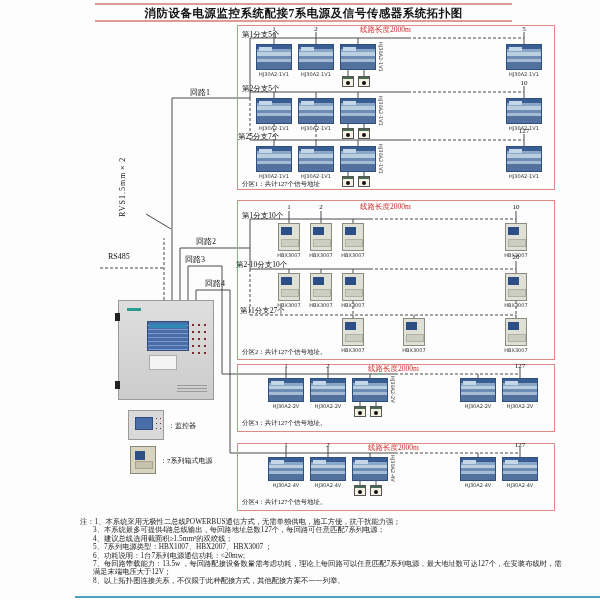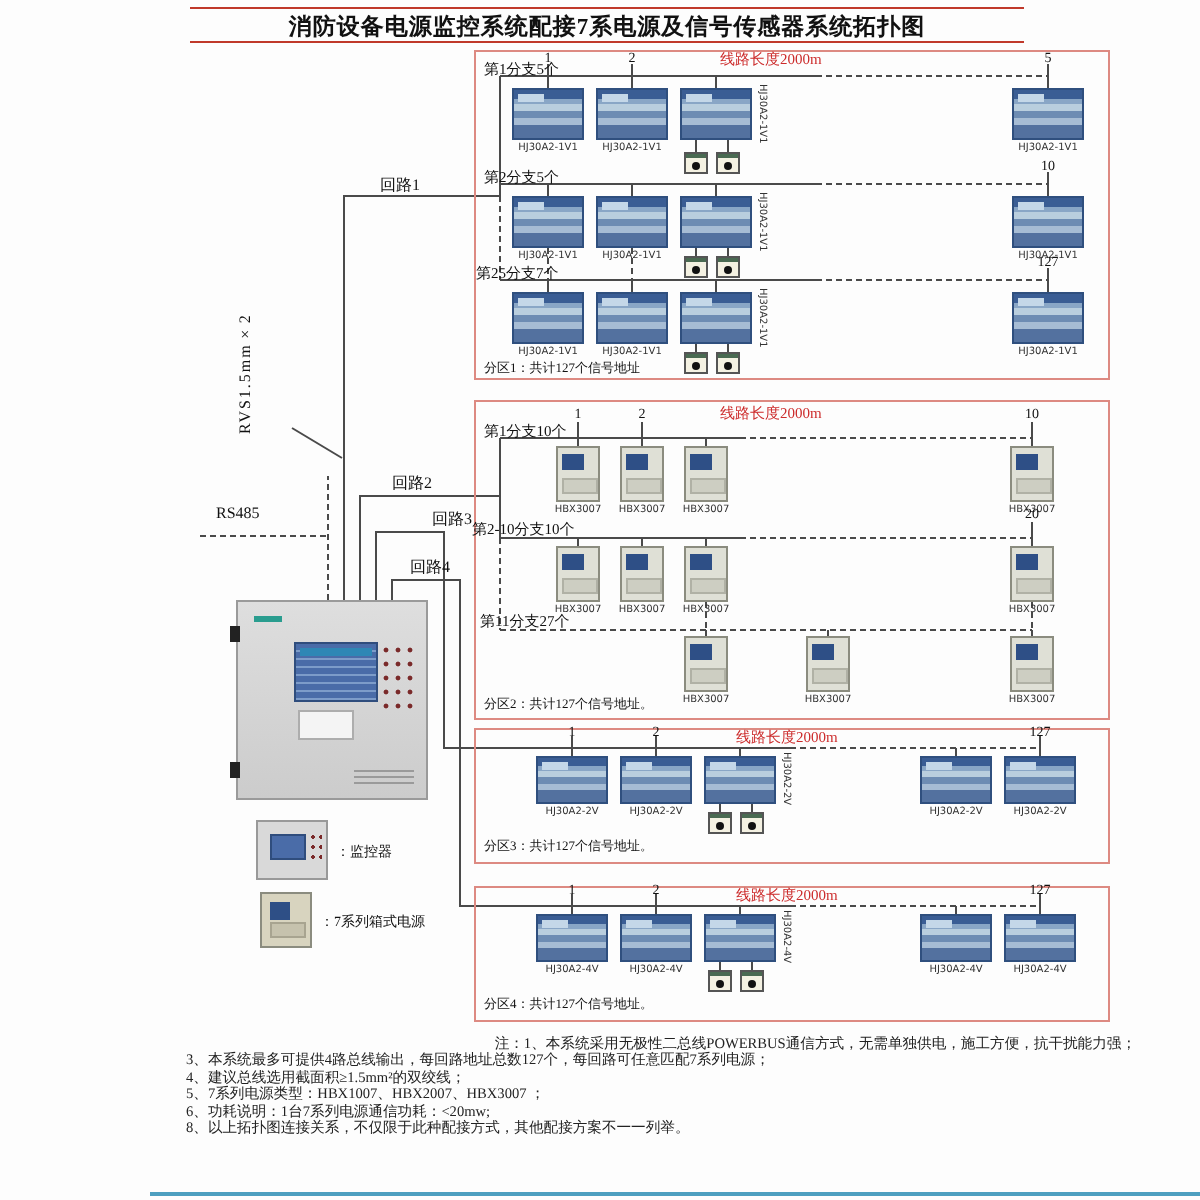--- a/index.html
+++ b/index.html
@@ -47,21 +47,21 @@
   .lg-mon{position:absolute;left:128px;top:410px;width:36px;height:30px;background:#d9d9d9;border:1px solid #999;box-sizing:border-box;z-index:3;}
   .lg-mon::before{content:"";position:absolute;left:6px;top:6px;width:16px;height:11px;background:#4a6ca8;border:1px solid #2f4d7d;}
   .lg-mon::after{content:"";position:absolute;left:26px;top:6px;width:6px;height:14px;
           background:radial-gradient(circle at 1.5px 1.5px,#7a2a2a .8px,transparent 1px);background-size:4px 5px;}
   .lg-pwr{position:absolute;left:130px;top:446px;width:26px;height:28px;background:#d8d4bf;border:1px solid #8b8c7f;box-sizing:border-box;z-index:3;}
   .lg-pwr::before{content:"";position:absolute;left:4px;top:4px;width:10px;height:9px;background:#2e4f86;}
   .lg-pwr::after{content:"";position:absolute;left:4px;bottom:4px;width:16px;height:6px;background:#c6c2ad;border:1px solid #a8a490;}
   .lglbl{position:absolute;font-size:7px;white-space:nowrap;z-index:4;text-align:center;}
   .notes{position:absolute;left:80px;top:518px;width:488px;font-size:7.3px;line-height:8.4px;
          color:#222;z-index:4;padding-left:13px;box-sizing:border-box;}
-  .note.first{text-indent:-13px;text-align:right;}
+  .note.first{text-indent:-13px;}
 </style>
 </head>
 <body>
 
 <div class="canvas">
 
   <svg class="wires" width="600" height="600">
     <g stroke="#c0392b" stroke-width="1" fill="none">
       <path d="M95,4 H512"></path>
         <path d="M95,21 H512"></path>
@@ -143,21 +143,21 @@
         <path d="M250,315 H516"></path>
       <path d="M395,374 H520"></path>
       <path d="M395,453 H520"></path>
     </g>
   </svg>
 
   <div class="title">消防设备电源监控系统配接7系电源及信号传感器系统拓扑图</div>
 
   <div class="looplbl" style="left:190px;top:87px">回路1</div>
   <div class="looplbl" style="left:196px;top:236px">回路2</div>
-  <div class="looplbl" style="left:216px;top:254px">回路3</div>
+  <div class="looplbl" style="left:185px;top:254px">回路3</div>
   <div class="looplbl" style="left:205px;top:278px">回路4</div>
   <div class="rs485" style="left:108px;top:252px">RS485</div>
   <div class="rvs" style="left:118px;top:145px;height:72px">RVS1.5mm×2</div>
 
   <div class="monitor">
     <div class="m-logo"></div>
     <div class="m-screen"></div>
     <div class="m-leds"></div>
     <div class="m-slot"></div>
     <div class="m-text"></div>
@@ -287,16 +287,17 @@
   <div class="sensor" style="left:354px;top:485px"></div>
   <div class="sensor" style="left:370px;top:485px"></div>
   <div class="footerlbl" style="left:242px;top:498px">分区4：共计127个信号地址。</div>
 
   <div class="notes">
     <div class="note first">注：1、本系统采用无极性二总线POWERBUS通信方式，无需单独供电，施工方便，抗干扰能力强；</div>
     <div class="note">3、本系统最多可提供4路总线输出，每回路地址总数127个，每回路可任意匹配7系列电源；</div>
     <div class="note">4、建议总线选用截面积≥1.5mm²的双绞线；</div>
     <div class="note">5、7系列电源类型：HBX1007、HBX2007、HBX3007 ；</div>
     <div class="note">6、功耗说明：1台7系列电源通信功耗：&lt;20mw;</div>
+    <div class="note">7、每回路带载能力：13.5w ，每回路配接设备数量需考虑功耗，理论上每回路可以任意匹配7系列电源，最大地址数可达127个，在安装布线时，需满足末端电压大于12V；</div>
     <div class="note">8、以上拓扑图连接关系，不仅限于此种配接方式，其他配接方案不一一列举。</div>
   </div>
 
 </div>
 
 </body></html>

